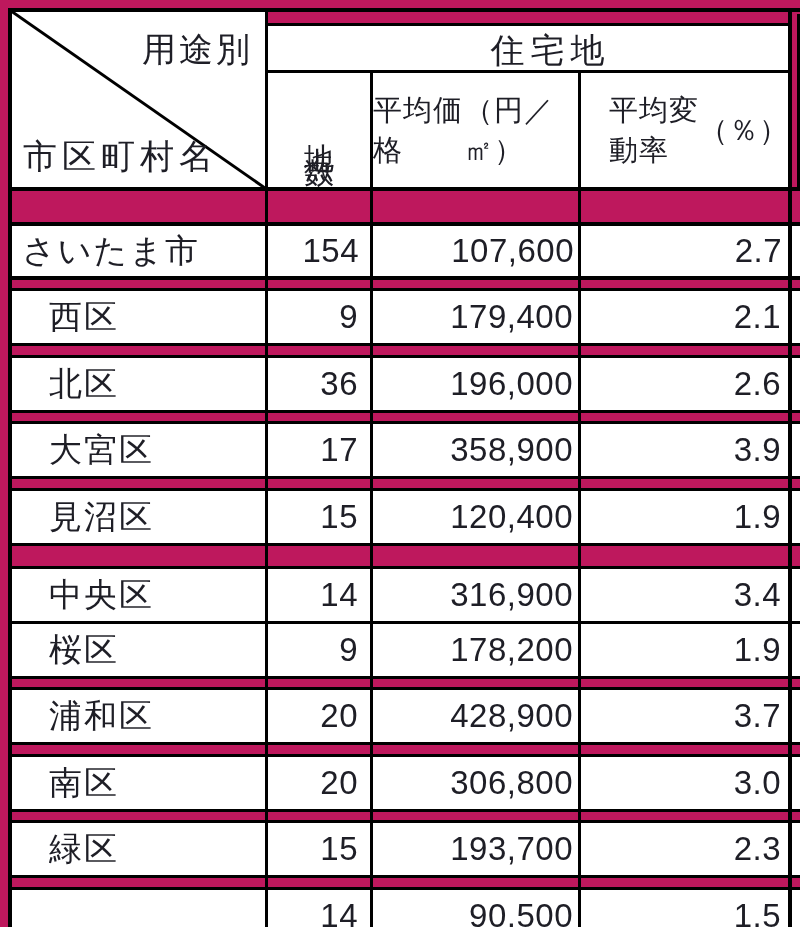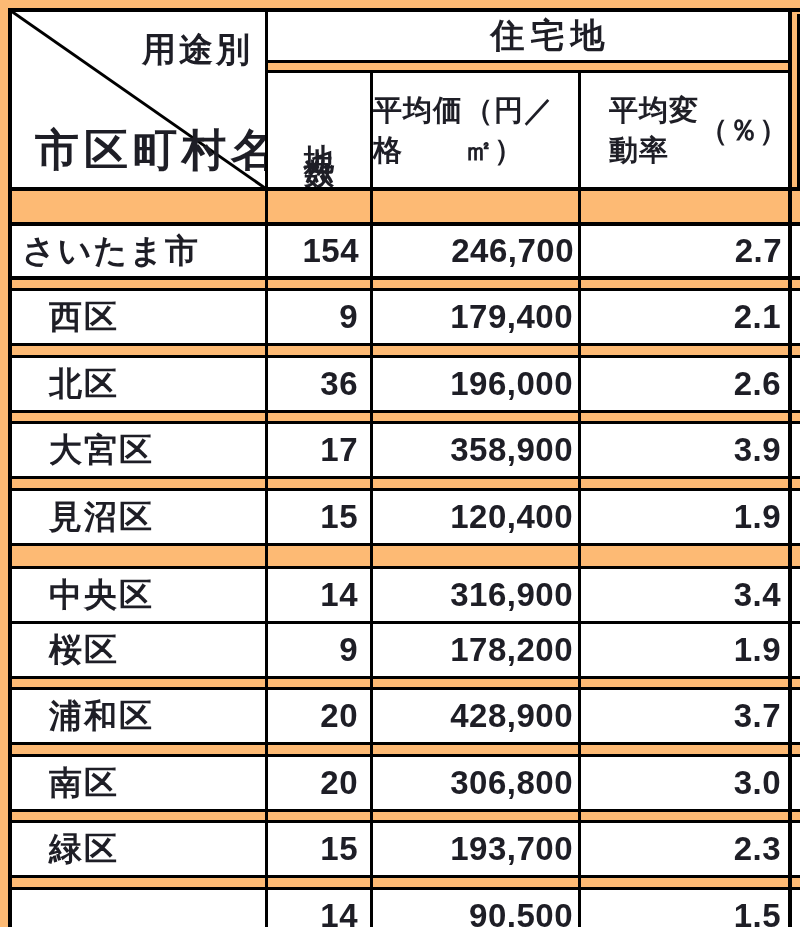--- a/index.html
+++ b/index.html
@@ -1,31 +1,31 @@
 <!DOCTYPE html>
 <html><head>
 <meta charset="utf-8">
 <style>
   * { margin:0; padding:0; box-sizing:border-box; }
   html,body { background:#ffffff; }
   .screen {
     position:relative; width:800px; height:927px;
-    background:#fdba74; overflow:hidden;
+    background:#be185d; overflow:hidden;
     font-family:"Liberation Sans","DejaVu Sans",sans-serif;
-    font-weight:bold; color:#1e1e26;
+    font-weight:normal; color:#1e1e26;
   }
   .vline, .hline { position:absolute; background:#000; }
   .box { position:absolute; border:3px solid #000; background:#fff; }
 
   
   .h-corner { left:8px; top:8px; width:260px; height:183px; }
   .h-corner svg { position:absolute; left:0; top:0; width:100%; height:100%; }
   .corner-top { position:absolute; top:16px; right:12px; font-size:34px; letter-spacing:3px; white-space:nowrap; }
-  .corner-bottom { position:absolute; bottom:8px; left:24px; font-size:44px; letter-spacing:5px; white-space:nowrap; }
-  .h-group { left:265px; top:8px; width:527px; height:55px;
+  .corner-bottom { position:absolute; bottom:8px; left:12px; font-size:34px; letter-spacing:5px; white-space:nowrap; }
+  .h-group { left:265px; top:23px; width:527px; height:55px;
              display:flex; align-items:center; justify-content:center;
              font-size:34px; letter-spacing:6px;padding-left:44px; }
   .h-points { left:265px; top:70px; width:108px; height:121px;
               display:flex; align-items:center; justify-content:center; }
   .h-points span { writing-mode:vertical-rl; text-orientation:upright;
                    font-size:30px; line-height:1; letter-spacing:8px; }
   .h-twoline { display:flex; flex-direction:row; align-items:center; justify-content:center;
                font-size:29px; line-height:1.35; letter-spacing:1px; }
   .h-price { left:370px; top:70px; width:211px; height:121px; }
   .h-rate  { left:578px; top:70px; width:214px; height:121px;padding-left:28px; }
@@ -71,21 +71,21 @@
   <div class="box h-twoline h-rate">
     <span>平均変動率</span>
     <span>（％）</span>
   </div>
 
   <div class="box h-sliver"></div>
 
   <div class="row emph" style="top:194px">
     <span class="c-name">さいたま市</span>
     <span class="c-num c-points">154</span>
-    <span class="c-num c-price">246,700</span>
+    <span class="c-num c-price">107,600</span>
     <span class="c-num c-rate">2.7</span>
   </div>
   <div class="row sub" style="top:260px">
     <span class="c-name">西区</span>
     <span class="c-num c-points">9</span>
     <span class="c-num c-price">179,400</span>
     <span class="c-num c-rate">2.1</span>
   </div>
   <div class="row sub" style="top:327px">
     <span class="c-name">北区</span>

